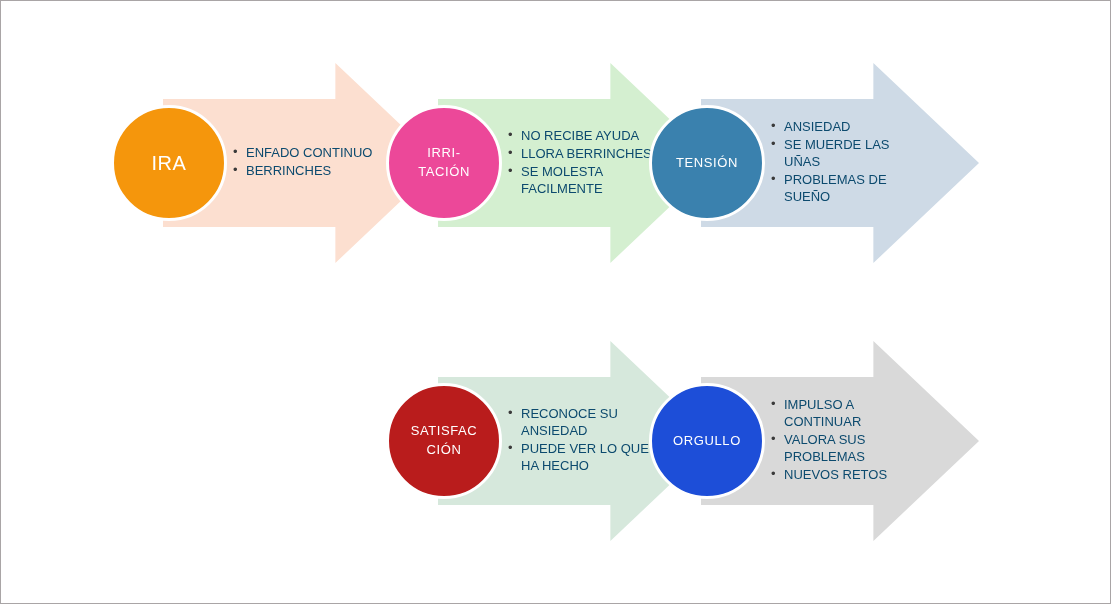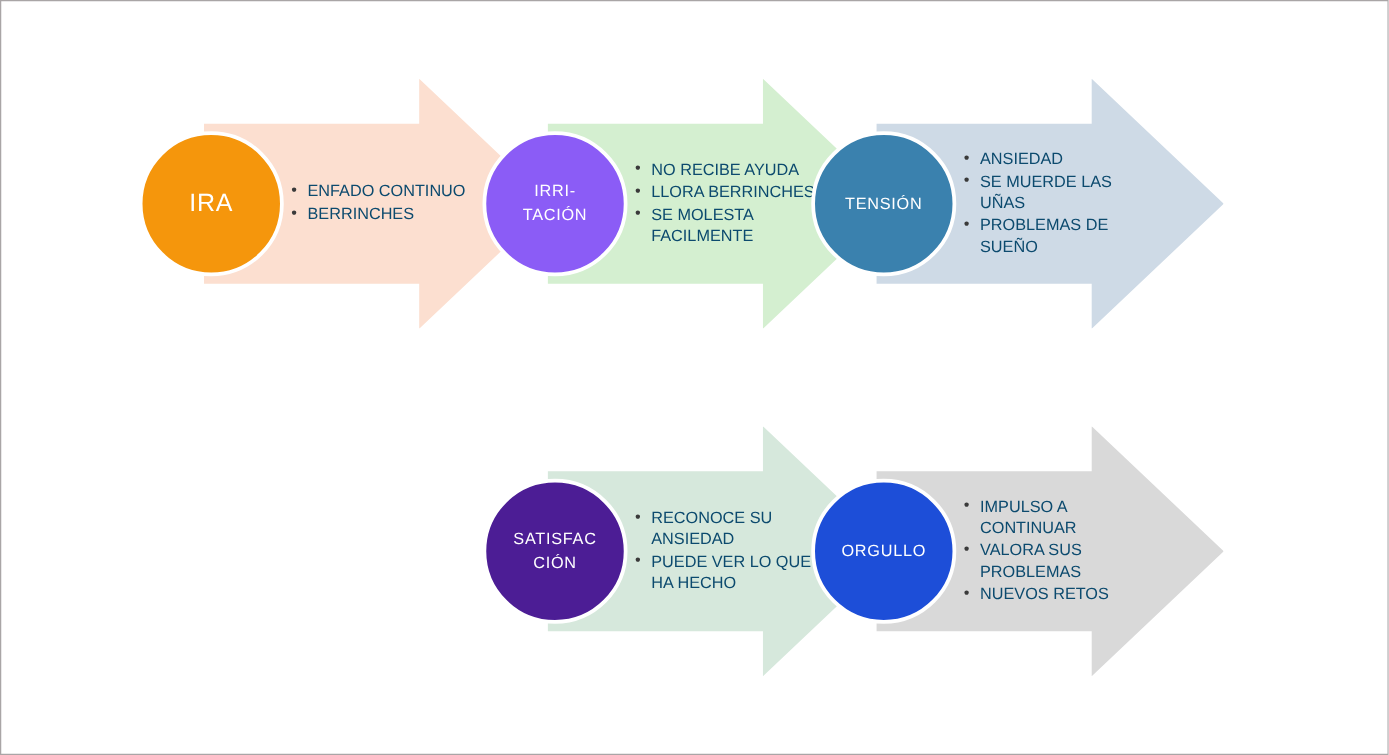--- a/index.html
+++ b/index.html
@@ -120,21 +120,21 @@
       </div>
     </div>
 
     <div class="stage" id="stage-irritacion" style="left:385px;">
       <div class="arrow" style="background:#D4EFD0;"></div>
       <ul class="bullets b-center">
         <li>NO RECIBE AYUDA</li>
         <li>LLORA BERRINCHES</li>
         <li>SE MOLESTA FACILMENTE</li>
       </ul>
-      <div class="circle small" style="background:#8b5cf6;">
+      <div class="circle small" style="background:#ec4899;">
         <div>
           <div>IRRI-</div>
           <div>TACIÓN</div>
         </div>
       </div>
     </div>
 
     <div class="stage" id="stage-tension" style="left:648px;">
       <div class="arrow" style="background:#CEDAE6;"></div>
       <ul class="bullets b-center">
@@ -151,21 +151,21 @@
 
   <div class="row" id="row-bottom">
 
 
     <div class="stage" id="stage-satisfaccion" style="left:385px;">
       <div class="arrow" style="background:#D6E8DC;"></div>
       <ul class="bullets b-center">
         <li>RECONOCE SU ANSIEDAD</li>
         <li>PUEDE VER LO QUE HA HECHO</li>
       </ul>
-      <div class="circle small" style="background:#4c1d95;align-items:center;">
+      <div class="circle small" style="background:#b91c1c;align-items:center;">
         <div>
           <div>SATISFAC</div>
           <div>CIÓN</div>
         </div>
       </div>
     </div>
 
     <div class="stage" id="stage-orgullo" style="left:648px;">
       <div class="arrow" style="background:#D9D9D9;"></div>
       <ul class="bullets b-center">

